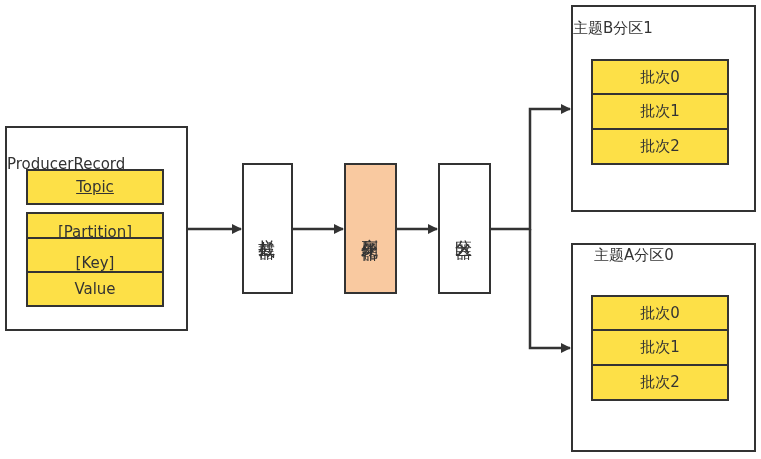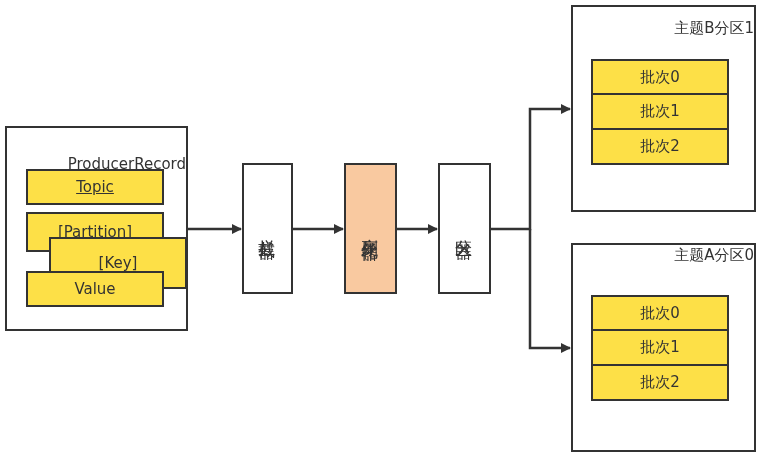--- a/index.html
+++ b/index.html
@@ -1,19 +1,19 @@
 <!DOCTYPE html>
 <html><head>
 <meta charset="utf-8">
 <style>
   html, body { margin: 0; padding: 0; background: #ffffff; }
   body { width: 761px; height: 459px; position: relative; overflow: hidden;
          font-family: "DejaVu Sans", "Liberation Sans", sans-serif; color: #333333; }
   .box { position: absolute; box-sizing: border-box; border: 2px solid #333333; background: #ffffff; }
-  .label { position: absolute; left: 0; right: 0; text-align: right; font-size: 15px; color: #333333; }
+  .label { position: absolute; left: 0; right: 0; text-align: left; font-size: 15px; color: #333333; }
   .field { position: absolute; box-sizing: border-box; border: 2px solid #333333; background: #fde047;
            display: flex; align-items: center; justify-content: center; font-size: 15px; }
   .vbox { display: flex; align-items: center; justify-content: center; }
   .vtext { writing-mode: vertical-rl; text-orientation: upright; font-size: 17px; letter-spacing: 2px; }
   svg.conn { position: absolute; left: 0; top: 0; }
 </style>
 </head>
 <body>
 
 <svg class="conn" width="761" height="459">
@@ -27,21 +27,21 @@
   <line x1="397" y1="229" x2="437" y2="229" stroke="#333" stroke-width="2.5" marker-end="url(#arr)"></line>
   <polyline points="491,229 530,229 530,109 570,109" fill="none" stroke="#333" stroke-width="2.5" marker-end="url(#arr)"></polyline>
   <polyline points="530,229 530,348 570,348" fill="none" stroke="#333" stroke-width="2.5" marker-end="url(#arr)"></polyline>
 </svg>
 
 <div class="box" style="left:5px;top:126px;width:183px;height:205px;">
   <div class="label" style="top:27px;">ProducerRecord</div>
 </div>
 <div class="field" style="left:26px;top:169px;width:138px;height:36px;text-decoration:underline;">Topic</div>
 <div class="field" style="left:26px;top:212px;width:138px;height:40px;">[Partition]</div>
-<div class="field" style="left:26px;top:237px;width:138px;height:52px;margin-left:23px;">[Key]</div>
+<div class="field" style="left:26px;top:237px;width:138px;height:52px;">[Key]</div>
 <div class="field" style="left:26px;top:271px;width:138px;height:36px;">Value</div>
 
 <div class="box vbox" style="left:242px;top:163px;width:51px;height:131px;">
   <span class="vtext">拦截器</span>
 </div>
 
 <div class="box vbox" style="left:344px;top:163px;width:53px;height:131px;background:#f9c9a0;">
   <span class="vtext">序列化器</span>
 </div>
 

